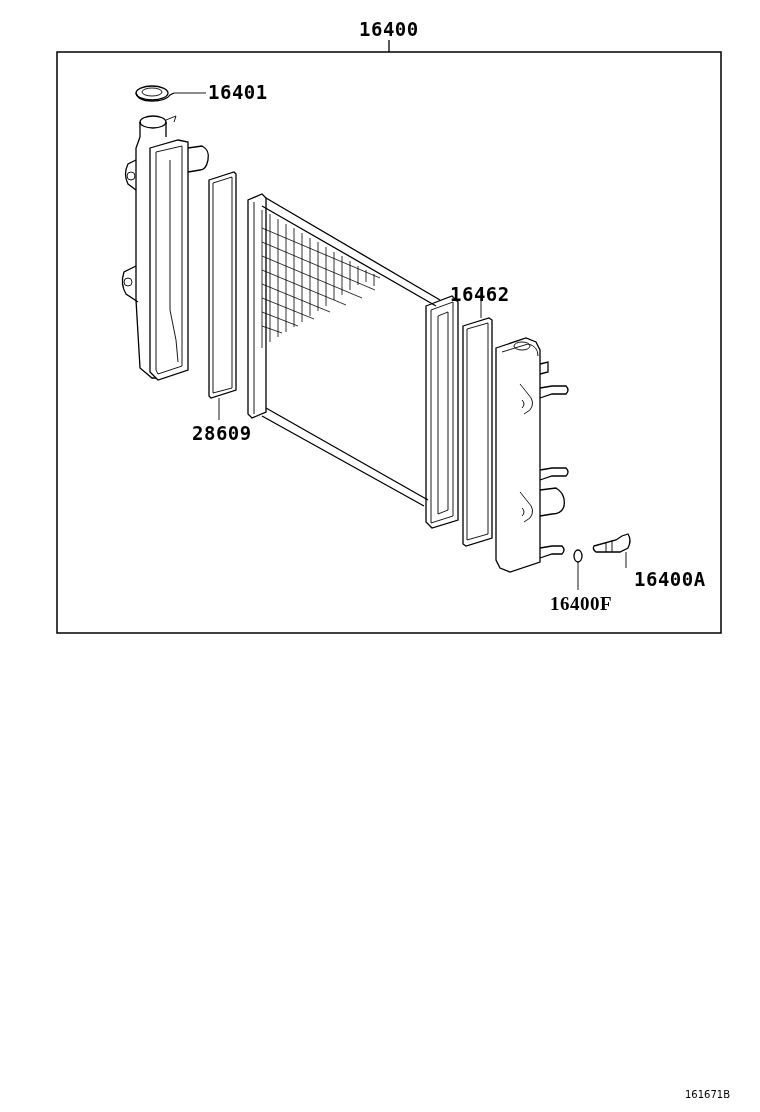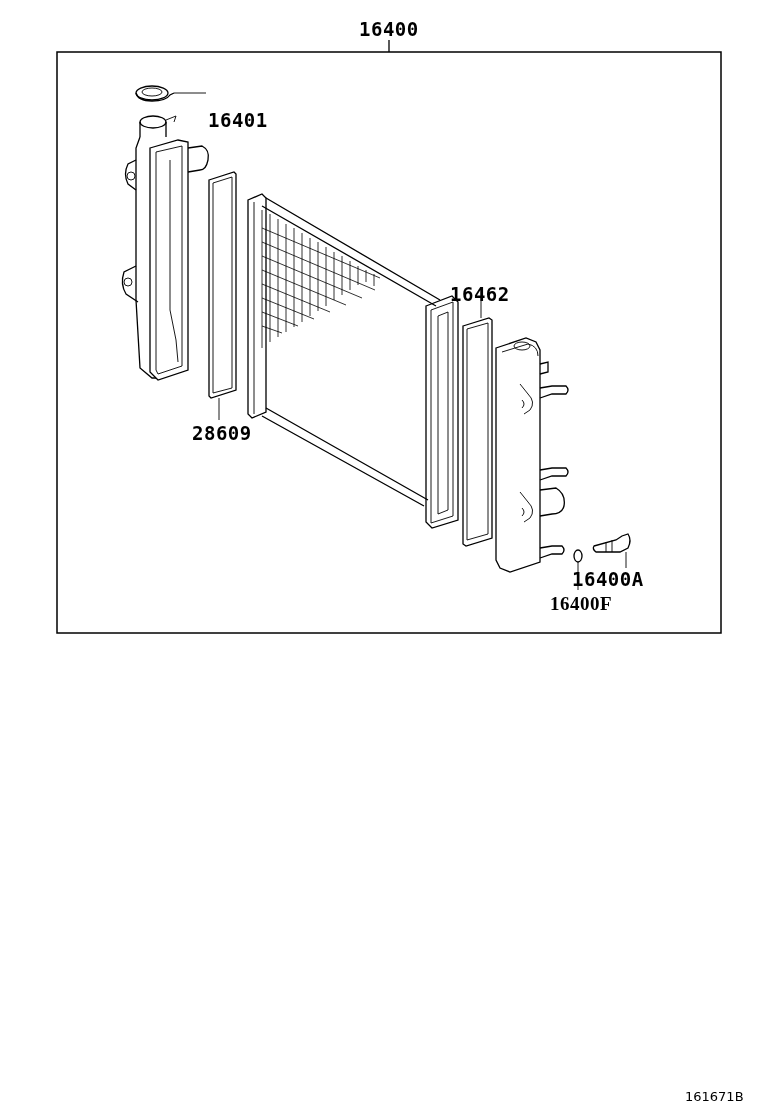--- a/index.html
+++ b/index.html
@@ -2,21 +2,21 @@
 <html><head>
   <meta charset="utf-8">
   <style>
     html, body { margin: 0; padding: 0; background: #ffffff; }
     body { width: 760px; height: 1112px; position: relative; overflow: hidden;
            font-family: "DejaVu Sans Mono", "Liberation Mono", monospace; }
     .canvas { position: absolute; left: 0; top: 0; width: 600px; height: 1112px; }
     .label { position: absolute; font-family: "DejaVu Sans Mono", "Liberation Mono", monospace;
              font-weight: bold; font-size: 19px; color: #000; letter-spacing: 0.5px; line-height: 1; }
     .footer-code { position: absolute; font-family: "DejaVu Sans", "Liberation Sans", sans-serif;
-                   font-size: 13px; color: #000; line-height: 1; }
+                   font-size: 10px; color: #000; line-height: 1; }
     svg .ln { fill: none; stroke: #000; stroke-width: 1.3; }
     svg .thin { fill: none; stroke: #000; stroke-width: 0.9; }
     svg .frame { fill: none; stroke: #000; stroke-width: 1.5; }
     svg .grid { stroke: #000; stroke-width: 0.8; }
   </style>
 </head>
 <body>
 
 <div class="canvas">
   <svg width="760" height="1112" viewBox="0 0 760 1112" xmlns="http://www.w3.org/2000/svg">
@@ -126,19 +126,19 @@
 
     <g>
       <path class="ln" d="M594 546 L616 540 L622 536 L628 534 Q632 540 628 548 L620 552 L596 552 Q592 549 594 546 Z"></path>
       <line class="thin" x1="606" y1="542" x2="606" y2="552"></line>
       <line class="thin" x1="612" y1="540" x2="612" y2="552"></line>
       <line class="thin" x1="626" y1="552" x2="626" y2="568"></line>
     </g>
   </svg>
 
   <div class="label" style="left:359px; top:20px;">16400</div>
-  <div class="label" style="left:208px; top:83px;margin-top:28px;">16401</div>
+  <div class="label" style="left:208px; top:83px;">16401</div>
   <div class="label" style="left:192px; top:424px;">28609</div>
   <div class="label" style="left:450px; top:266px;margin-top:19px;">16462</div>
-  <div class="label" style="left:572px; top:570px;text-align:center;">16400A</div>
+  <div class="label" style="left:634px; top:570px;text-align:center;">16400A</div>
   <div class="label" style="left:550px; top:594px;font-family:Liberation Serif, serif;">16400F</div>
   <div class="footer-code" style="left:685px; top:1090px;">161671B</div>
 </div>
 
 </body></html>

